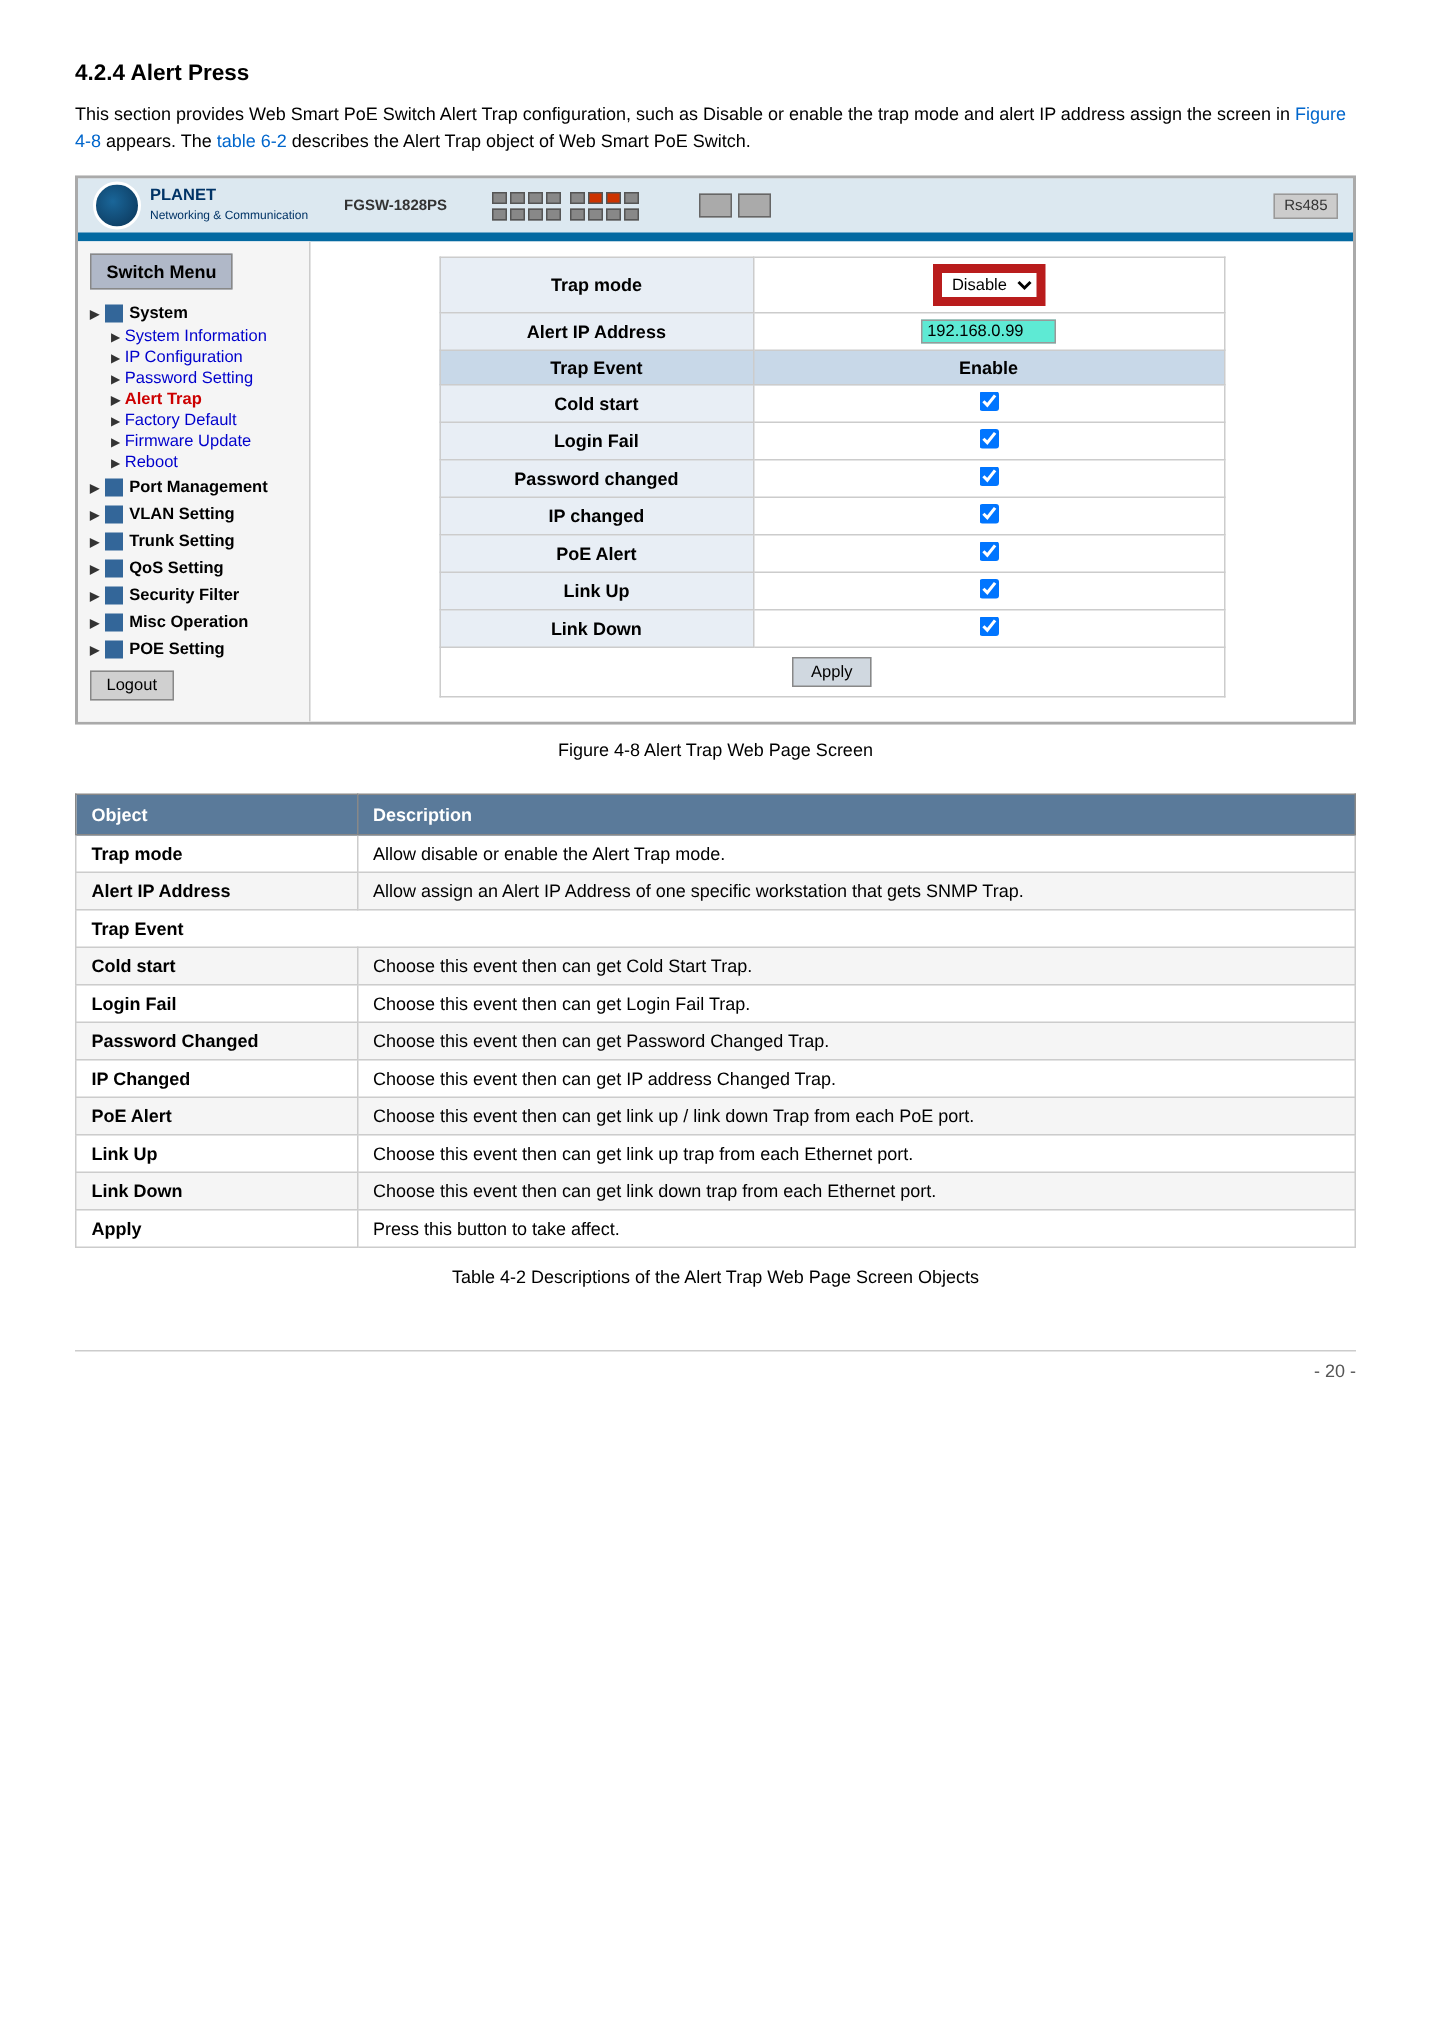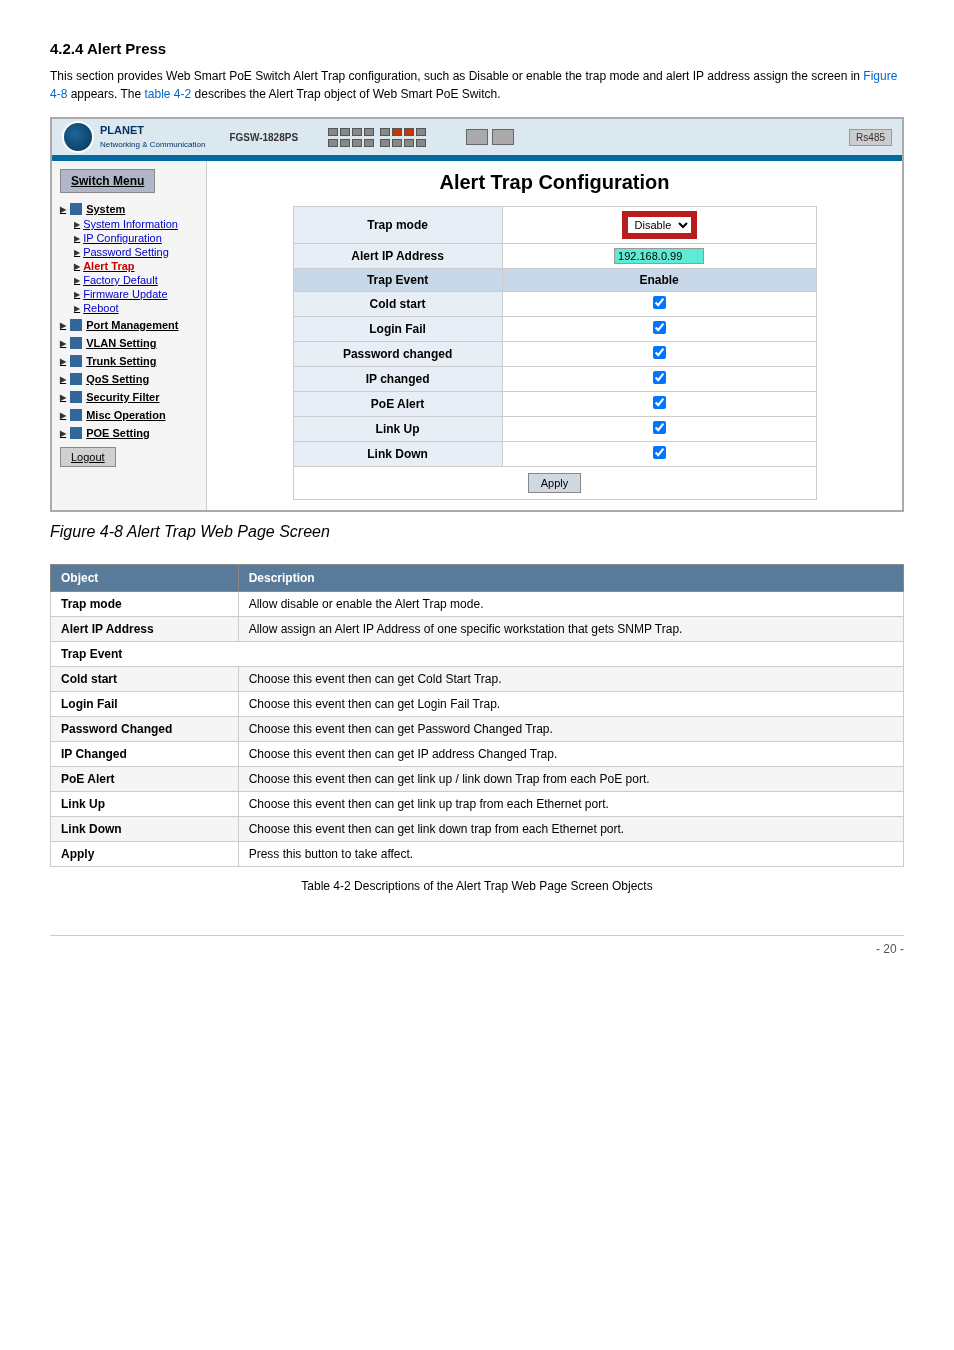--- a/index.html
+++ b/index.html
@@ -87,21 +87,20 @@
       background: #fff;
     }
 
     
     .sidebar {
       width: 155px;
       background: #f5f5f5;
       border-right: 1px solid #ccc;
       padding: 8px 0;
       flex-shrink: 0;
-      text-decoration: underline;
     }
     .switch-menu-btn {
       background: #b0b8c8;
       border: 1px solid #888;
       font-size: 12px;
       font-weight: bold;
       padding: 4px 10px;
       margin: 0 8px 8px 8px;
       cursor: pointer;
       display: block;
@@ -199,24 +198,24 @@
       background: #d0d8e0;
       border: 1px solid #888;
       font-size: 11px;
       padding: 3px 12px;
       cursor: pointer;
     }
     .apply-row td { text-align: center; padding: 6px; }
 
     
     .figure-caption {
-      font-size: 16px;
+      text-align: center;
+      font-size: 12px;
       margin: 8px 0 20px 0;
       color: #000;
-      font-style: italic;
     }
 
     
     .desc-table {
       width: 100%;
       border-collapse: collapse;
       font-size: 12px;
       margin-bottom: 10px;
     }
     .desc-table th {
@@ -242,21 +241,21 @@
 
     hr.page-bottom { border: none; border-top: 1px solid #ccc; margin-top: 40px; }
     .page-number { text-align: right; font-size: 12px; margin-top: 6px; color: #555; }
   </style>
 </head>
 <body>
 
 <h2>4.2.4 Alert Press</h2>
 <p>
   This section provides Web Smart PoE Switch Alert Trap configuration, such as Disable or enable the trap mode and alert
-  IP address assign the screen in <a>Figure 4-8</a> appears. The <a>table 4-2</a> describes the Alert Trap object of Web Smart PoE Switch.
+  IP address assign the screen in <a>Figure 4-8</a> appears. The <a>table 6-2</a> describes the Alert Trap object of Web Smart PoE Switch.
 </p>
 
 <div class="switch-ui">
 
   <div class="banner">
     <div class="planet-logo">
       <div class="globe"></div>
       <div class="brand-text">PLANET<br><span style="font-size:8px;font-weight:normal">Networking &amp; Communication</span></div>
     </div>
     <div class="model-label">FGSW-1828PS</div>
@@ -365,21 +364,20 @@
           <span class="arrow">▶</span>
           <span class="icon-box"></span>
           <span>POE Setting</span>
         </div>
       </div>
 
       <button class="logout-btn">Logout</button>
     </div>
 
     <div class="content-area">
-      <div class="page-title">Alert Trap Configuration</div>
 
       <table class="config-table">
         <tbody>
             <tr>
           <td class="label-cell">Trap mode</td>
           <td class="value-cell">
             <select class="trap-mode-select">
               <option>Disable</option>
               <option>Enable</option>
             </select>

